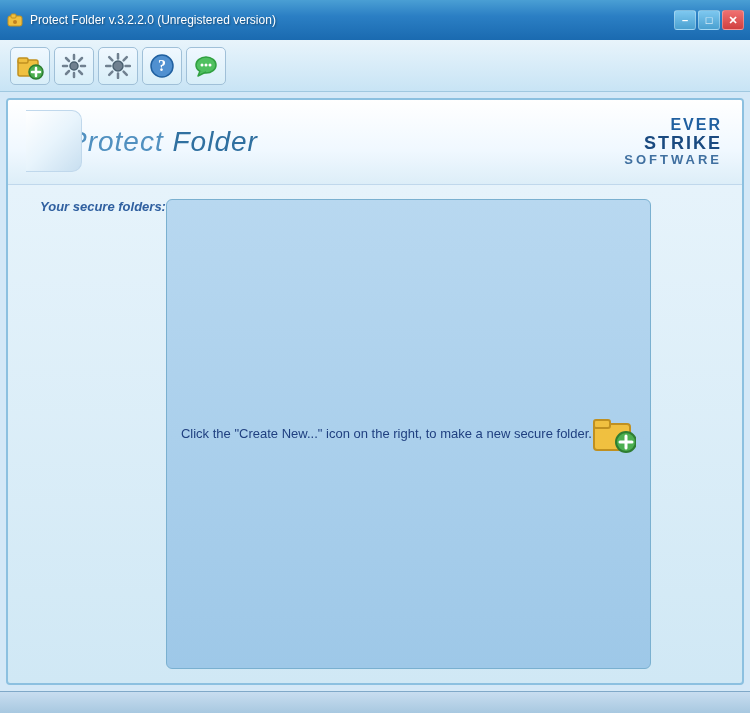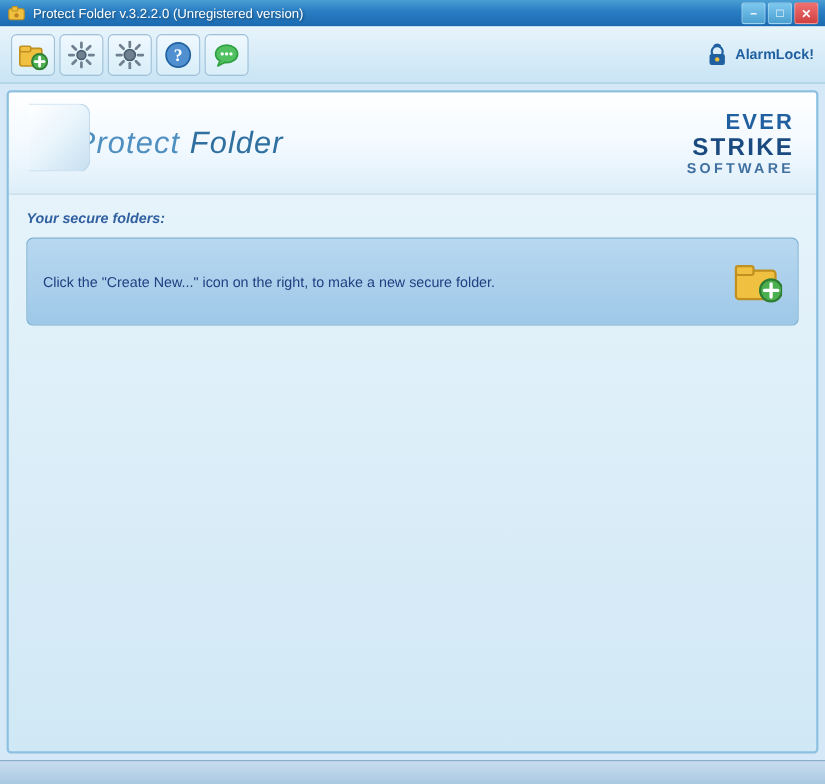--- a/index.html
+++ b/index.html
@@ -9,21 +9,21 @@
       font-family: 'Segoe UI', Tahoma, Arial, sans-serif;
       background: #d4e8f7;
       display: flex;
       flex-direction: column;
       overflow: hidden;
     }
 
     
     .title-bar {
       background: linear-gradient(to bottom, #4a9fd4 0%, #2b7fc4 40%, #1a6ab0 100%);
-      height: 24px;
+      height: 40px;
       display: flex;
       align-items: center;
       justify-content: space-between;
       padding: 0 6px;
       user-select: none;
     }
     .title-bar-left {
       display: flex;
       align-items: center;
       gap: 6px;
@@ -150,41 +150,41 @@
     }
     .logo-text {
       font-size: 18px;
       font-weight: bold;
       color: #2060a0;
       line-height: 1.1;
       letter-spacing: 2px;
     }
     .logo-text .ever {
       display: block;
-      font-size: 20px;
+      font-size: 16px;
     }
     .logo-text .strike {
       display: block;
-      font-size: 22px;
+      font-size: 18px;
       font-weight: 900;
       color: #1a4a80;
     }
     .logo-text .software {
       display: block;
       font-size: 13px;
       letter-spacing: 3px;
       color: #4070a0;
     }
 
     
     .content-body {
       flex: 1;
-      padding: 14px 16px;
-      display: flex;
-      flex-direction: column;
+      padding: 14px 32px;
+      display: flex;
+      flex-direction: row;
     }
     .section-label {
       font-size: 13px;
       color: #3060a0;
       font-style: italic;
       margin-bottom: 10px;
       font-weight: 600;
     }
 
     
@@ -303,29 +303,20 @@
     <div class="toolbar-btn" title="Feedback">
       <svg width="26" height="26" viewBox="0 0 26 26">
         <ellipse cx="13" cy="12" rx="10" ry="8" fill="#50c060" stroke="#30a040" stroke-width="1.5"></ellipse>
         <path d="M7 18 L5 23 L13 19" fill="#50c060" stroke="#30a040" stroke-width="1.5" stroke-linejoin="round"></path>
         <circle cx="9" cy="12" r="1.5" fill="white"></circle>
         <circle cx="13" cy="12" r="1.5" fill="white"></circle>
         <circle cx="17" cy="12" r="1.5" fill="white"></circle>
       </svg>
     </div>
   </div>
-  <div class="toolbar-right">
-    <svg width="20" height="22" viewBox="0 0 20 22">
-      <circle cx="10" cy="8" r="5" fill="none" stroke="#2060a0" stroke-width="2"></circle>
-      <path d="M7 3 Q10 0 13 3" fill="none" stroke="#2060a0" stroke-width="2"></path>
-      <rect x="3" y="10" width="14" height="10" rx="2" fill="#2060a0"></rect>
-      <circle cx="10" cy="15" r="2" fill="#f0c040"></circle>
-    </svg>
-    <span>AlarmLock!</span>
-  </div>
 </div>
 
 <div class="main-content">
 
   <div class="app-header">
     <div class="app-title">
       <span>Protect </span><strong>Folder</strong>
     </div>
     <div class="logo-area">
       <div class="logo-text">

